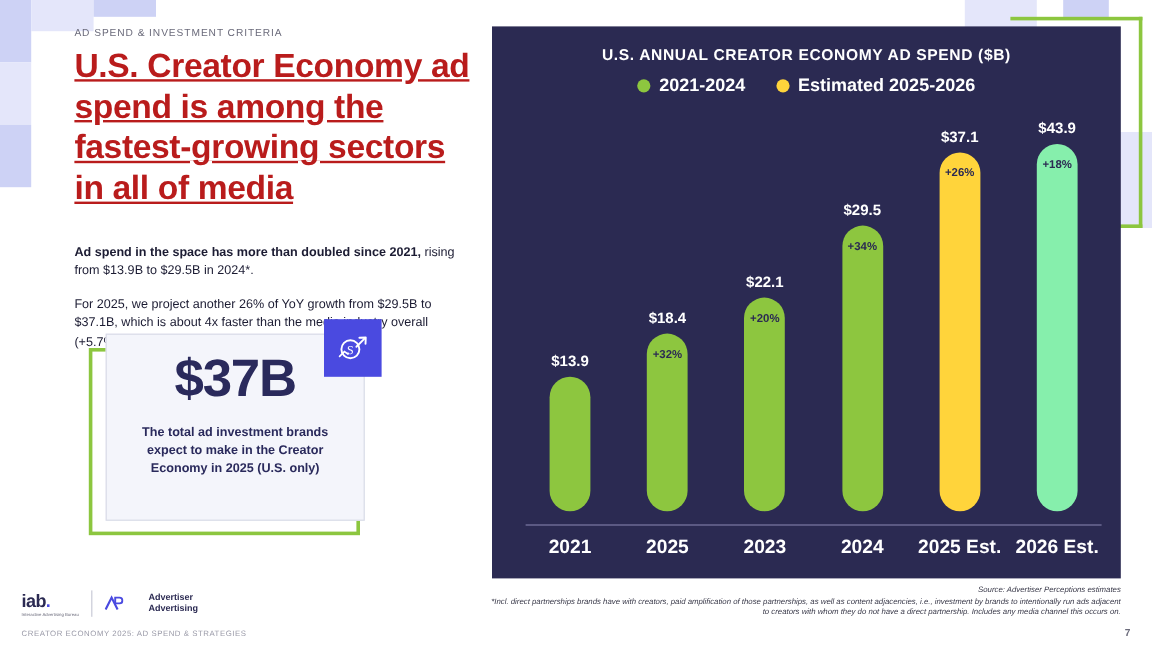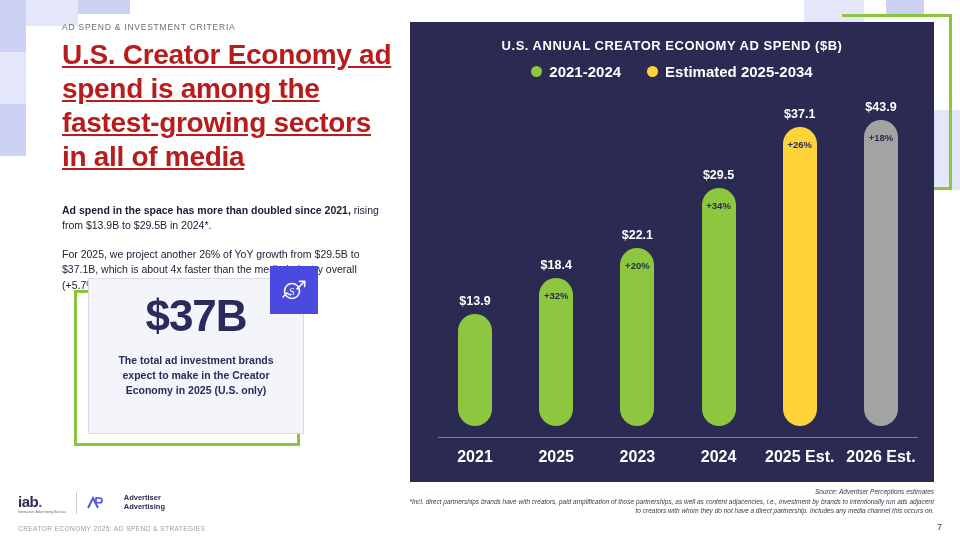--- a/index.html
+++ b/index.html
@@ -184,21 +184,21 @@
 
 <div class="panel">
   <div class="panel-title">U.S. ANNUAL CREATOR ECONOMY AD SPEND ($B)</div>
   <div class="legend">
     <div class="legend-item">
       <span class="legend-dot" style="background:#8dc63f"></span>
       <span class="legend-label">2021-2024</span>
     </div>
     <div class="legend-item">
       <span class="legend-dot" style="background:#ffd43b"></span>
-      <span class="legend-label">Estimated 2025-2034</span>
+      <span class="legend-label">Estimated 2025-2026</span>
     </div>
   </div>
 
   <div class="plot">
     <div class="bar-col">
       <div class="bar-value">$13.9</div>
       <div class="bar" style="height:112px;background:#8dc63f">
         <span class="bar-growth"></span>
       </div>
     </div>
@@ -221,21 +221,21 @@
       </div>
     </div>
     <div class="bar-col">
       <div class="bar-value">$37.1</div>
       <div class="bar" style="height:299px;background:#ffd43b">
         <span class="bar-growth">+26%</span>
       </div>
     </div>
     <div class="bar-col">
       <div class="bar-value">$43.9</div>
-      <div class="bar" style="height:354px;background:#a3a3a3">
+      <div class="bar" style="height:354px;background:#86efac">
         <span class="bar-growth">+18%</span>
       </div>
     </div>
   </div>
 
   <div class="axis"></div>
 
   <div class="xlabels">
     <div class="xlabel">2021</div>
     <div class="xlabel">2025</div>

